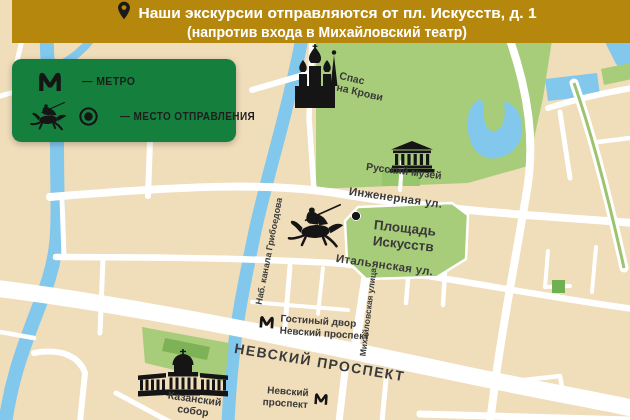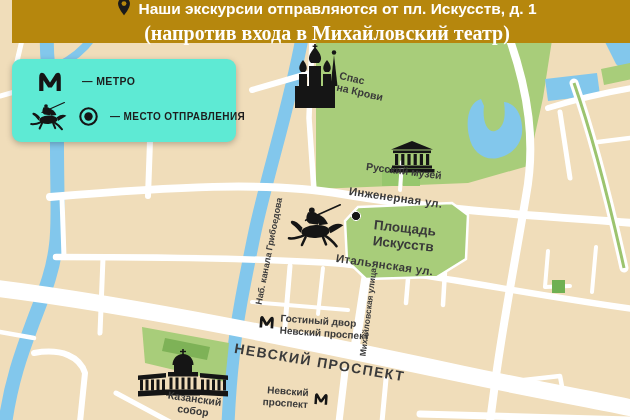--- a/index.html
+++ b/index.html
@@ -9,33 +9,33 @@
   }
   
   .banner{
     position:absolute;left:12px;top:0;width:630px;height:43px;
     background:#B6870D;color:#fff;font-weight:bold;
     display:flex;flex-direction:column;align-items:center;justify-content:center;
     line-height:1.26;z-index:30;
   }
   .banner .row1{display:flex;align-items:center;font-size:15.5px;}
   .banner .row1 svg{margin-right:7px;}
-  .banner .row2{font-size:20px;font-family:Liberation Serif, serif;}
+  .banner .row2{font-size:14px;}
   
   .mapwrap{position:absolute;left:0;top:0;width:630px;height:420px;}
   .mlabel{
     position:absolute;font-weight:bold;color:#3A3A3A;white-space:nowrap;
     transform-origin:left top;z-index:10;
   }
   .mlabel .ln{display:block;}
   .icon-abs{position:absolute;z-index:9;}
   
   .legend{
     position:absolute;left:12px;top:59px;width:224px;height:83px;
-    background:#5eead4;border-radius:9px;box-shadow:0 2px 6px rgba(0,0,0,.25);
+    background:#15803d;border-radius:9px;box-shadow:0 2px 6px rgba(0,0,0,.25);
     z-index:25;display:flex;flex-direction:column;justify-content:center;
     padding:0 0 0 18px;box-sizing:border-box;gap:9px;
   }
   .legrow{display:flex;align-items:center;}
   .legrow .ltext{font-size:10.5px;font-weight:bold;color:#1d1d1d;letter-spacing:.4px;white-space:nowrap;}
   .metro-m{flex:0 0 auto;}
 </style>
 </head>
 <body>
 
@@ -290,21 +290,21 @@
             <path d="M58 55 L63 67" fill="none" stroke-width="5"></path>
           </g>
         </svg>
       </span>
       <span style="margin-left:8px;display:flex;align-items:center;">
         <svg width="21" height="21" viewBox="0 0 22 22">
           <circle cx="11" cy="11" r="8.6" fill="none" stroke="#151515" stroke-width="2.2"></circle>
           <circle cx="11" cy="11" r="4.4" fill="#151515"></circle>
         </svg>
       </span>
-      <span class="ltext" style="margin-left:11px;font-size:10px;">— МЕСТО ОТПРАВЛЕНИЯ</span>
+      <span class="ltext" style="margin-left:21px;font-size:10px;">— МЕСТО ОТПРАВЛЕНИЯ</span>
     </div>
   </div>
 
   <div class="banner">
     <div class="row1">
       <span>
         <svg width="14" height="19" viewBox="0 0 24 32">
           <path d="M12 1 C6.2 1 1.8 5.6 1.8 11.2 C1.8 18.8 12 31 12 31 C12 31 22.2 18.8 22.2 11.2 C22.2 5.6 17.8 1 12 1 Z" fill="#1a1a1a"></path>
           <circle cx="12" cy="11" r="4.2" fill="#B6870D"></circle>
         </svg>

